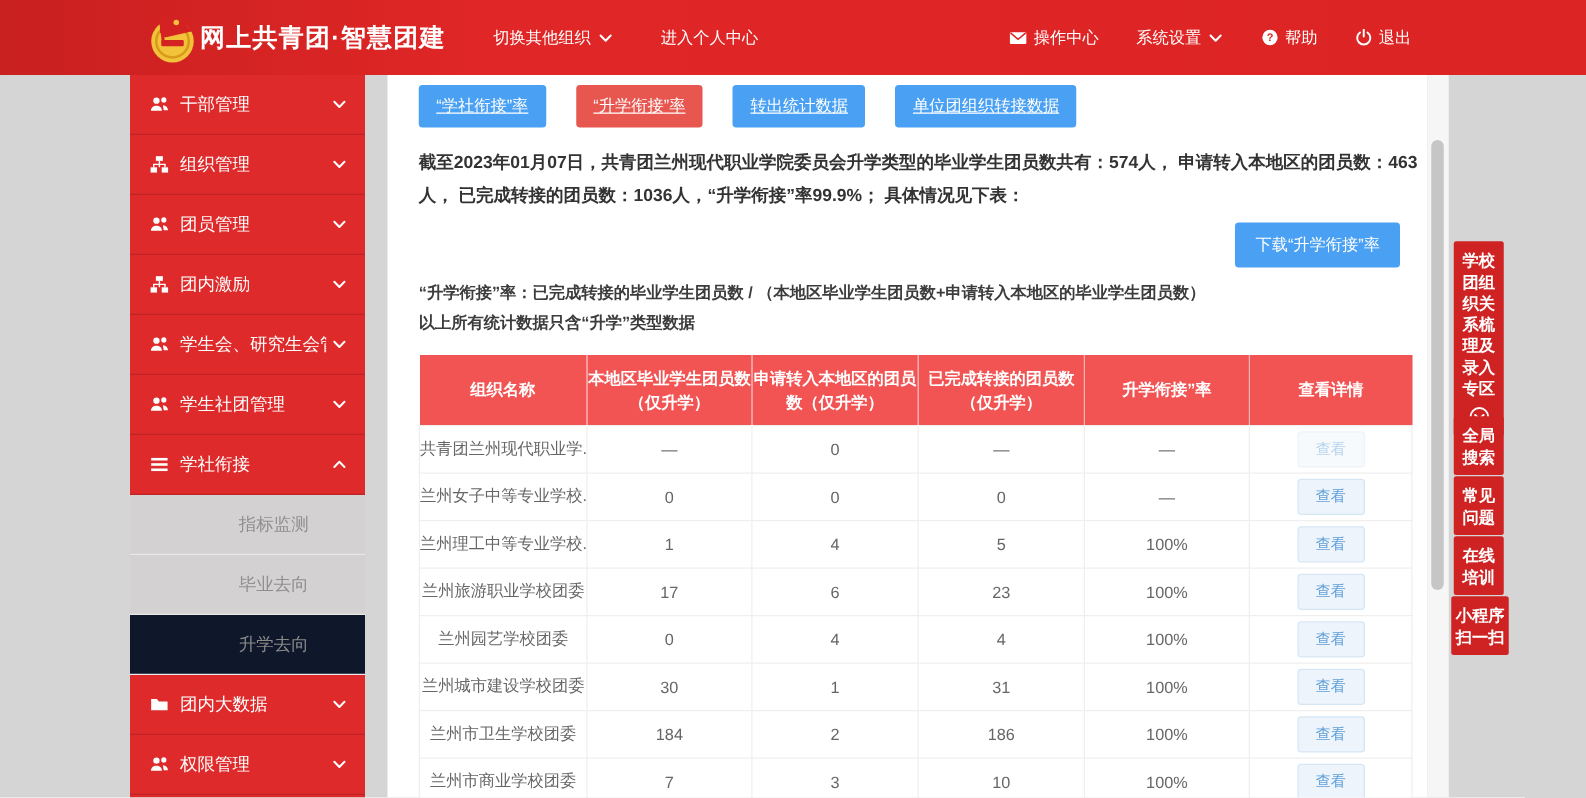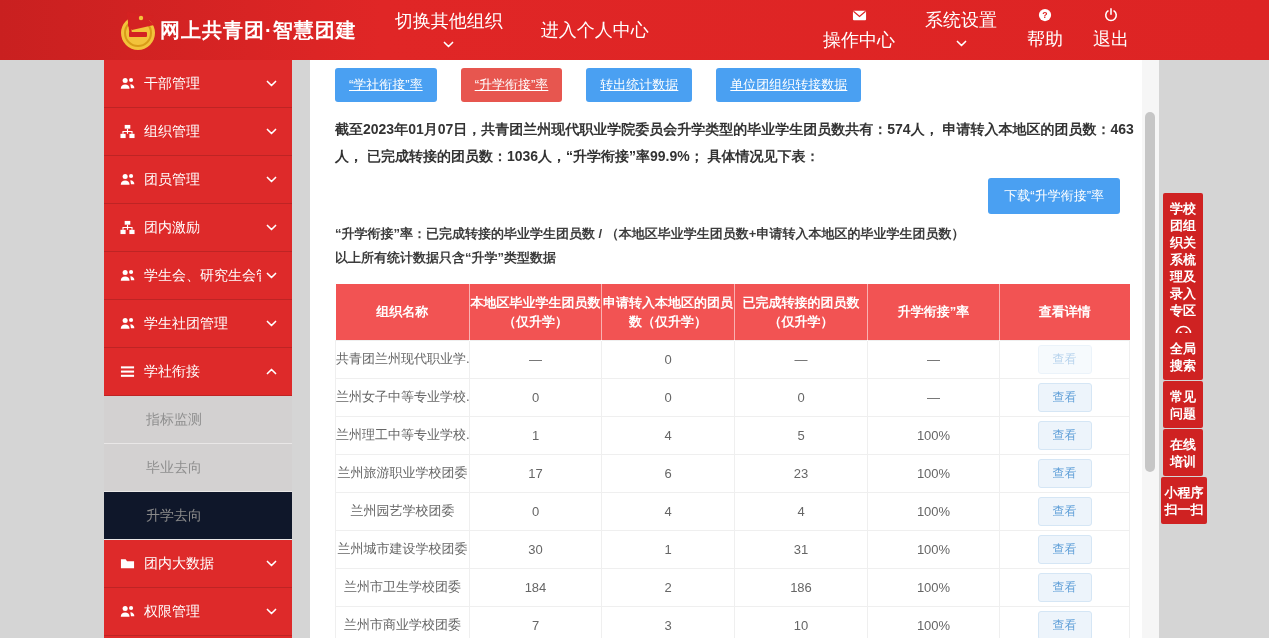--- a/index.html
+++ b/index.html
@@ -12,36 +12,36 @@
   svg { display:block; }
 
   
   .top-header {
     position:absolute; top:0; left:0; width:1269px; height:60px;
     background: linear-gradient(90deg,#c92020 0%,#e02626 30%,#dd2424 100%);
     display:flex; align-items:center; color:#fff; z-index:30;
   }
   .logo { margin-left:116px; width:44px; height:44px; flex:0 0 auto; }
   .hdr-title { font-size:20px; font-weight:bold; letter-spacing:1px; }
-  .hdr-link { font-size:18px; margin-left:38px; display:flex; align-items:center; gap:5px; cursor:pointer; white-space:nowrap;flex-direction:column; }
+  .hdr-link { font-size:13px; margin-left:38px; display:flex; align-items:center; gap:5px; cursor:pointer; white-space:nowrap; }
   .hdr-right { margin-left:auto; margin-right:140px; display:flex; align-items:flex-start; gap:30px; font-size:13px; }
   .hdr-right .hdr-link { margin-left:0; }
 
   
   .sidebar { position:absolute; left:104px; top:60px; width:188px; bottom:0; background:#de2a2a; z-index:20; }
   .side-item {
     height:48px; display:flex; align-items:center; padding:0 14px 0 16px;
     color:#fff; font-size:14px; border-bottom:1px solid rgba(0,0,0,.14); cursor:pointer;
   }
   .side-item .s-icon { width:15px; height:15px; margin-right:9px; flex:0 0 auto; }
   .side-item .s-label { flex:1 1 auto; white-space:nowrap; overflow:hidden; }
   .side-item .chev { width:13px; height:13px; margin-left:4px; flex:0 0 auto; }
   .sub-item {
     height:48px; display:flex; align-items:center; padding-left:42px;
-    background:#d3d1d1; color:#8f8f8f; font-size:14px; border-bottom:1px solid #e9e7e7; cursor:pointer;
+    background:#d3d1d1; color:#8f8f8f; font-size:14px; border-bottom:1px solid #e9e7e7; cursor:pointer;justify-content:center;
   }
   .sub-item.active { background:#0f172a; color:#8a8a8a; }
 
   
   .main { position:absolute; left:310px; top:60px; width:832px; bottom:0; background:#fff; padding:8px 22px 0 25px; z-index:10; }
   .tabs { display:flex; gap:24px; }
   .tab {
     border:none; border-radius:3px; background:#4aa0f2; color:#fff;
     font-size:13px; padding:8px 14px; cursor:pointer; font-family:inherit; white-space:nowrap;text-decoration:underline;
   }

